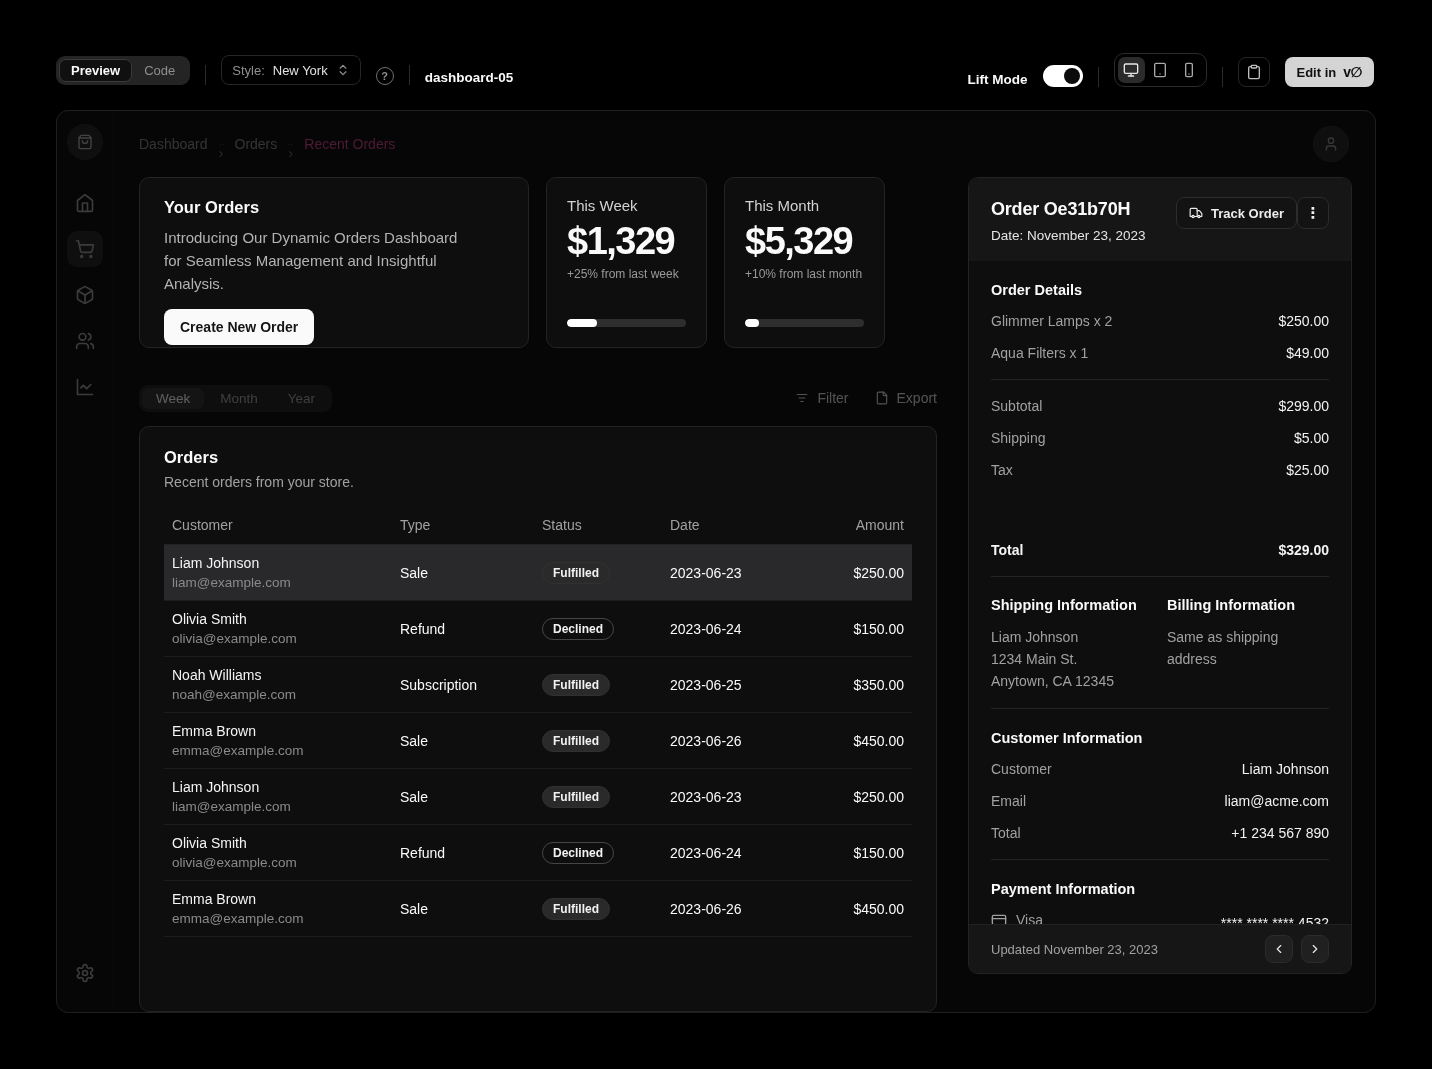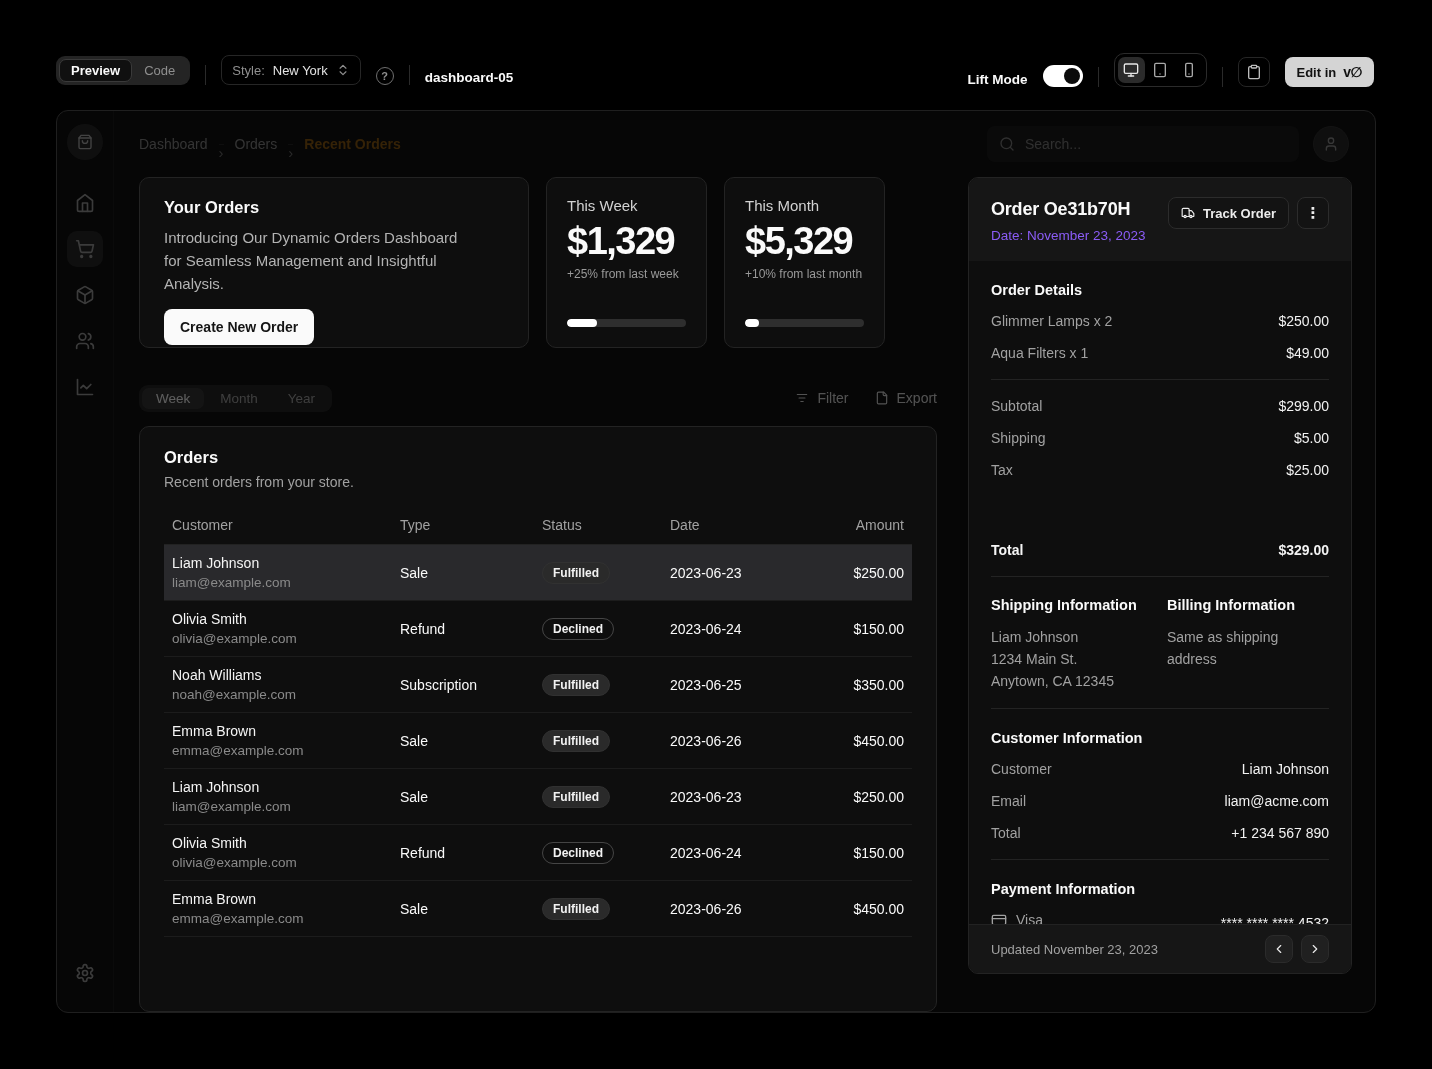--- a/index.html
+++ b/index.html
@@ -48,24 +48,24 @@
 
   .sidebar { width:57px; border-right:1px solid #141414; display:flex; flex-direction:column;
     align-items:center; padding:13px 0 16px; flex-shrink:0; }
   .side-logo { width:36px; height:36px; border-radius:50%; background:#272727; color:#cfcfcf;
     display:grid; place-items:center; margin-bottom:20px; }
   .nav-ic { width:36px; height:36px; display:grid; place-items:center; color:#b6b6b6; margin:5px 0; }
   .nav-ic.active { background:#262626; border-radius:10px; }
   .nav-gear { margin-top:auto; }
 
   .main { flex:1; display:flex; flex-direction:column; min-width:0; }
-  .topbar { height:66px; display:flex; align-items:center; padding:0 26px 0 25px; gap:14px; }
+  .topbar { height:66px; display:flex; align-items:center; padding:0 26px 0 25px; }
   .crumbs { display:flex; align-items:center; gap:11px; font-size:14px; color:#9d9d9d; }
   .crumbs .sep { color:#7a7a7a; font-size:15px; }
-  .crumbs .last { color:#a16207;font-weight:bold; }
+  .crumbs .last { color:#ec4899; }
   .tb-spacer { flex:1; }
   .searchbox { display:flex; align-items:center; gap:10px; width:312px; height:36px;
     background:#151515; border-radius:8px; padding:0 12px; color:#8f8f8f; font-size:14px; }
   .avatar { width:36px; height:36px; border-radius:50%; background:#242424; border:1px solid #323232;
     display:grid; place-items:center; color:#a8a8a8; }
 
   .content { display:flex; gap:31px; padding:0 26px 0 25px; flex:1; min-height:0; }
   .left-col { width:798px; display:flex; flex-direction:column; flex-shrink:0; }
   .right-col { width:384px; flex-shrink:0; }
 
@@ -104,22 +104,22 @@
   .badge { display:inline-block; font-size:12px; font-weight:600; padding:3px 10px;
     border-radius:999px; border:1px solid transparent; color:#f2f2f2; }
   .badge[data-variant="secondary"] { background:#2a2a2a; border-color:#313131; }
   .badge[data-variant="outline"] { background:transparent; border-color:#454545; }
 
   
   .panel { height:797px; display:flex; flex-direction:column; overflow:hidden; }
   .panel-head { background:#161616; padding:19px 22px 18px; }
   .panel-title-row { display:flex; justify-content:space-between; align-items:flex-start; }
   .panel-title { font-size:18px; font-weight:700; letter-spacing:-0.2px; line-height:24px; }
-  .panel-date { font-size:13.5px; color:#8b5cf6; margin-top:7px; }
-  .head-actions { display:flex; gap:8px; }
+  .panel-date { font-size:13.5px; color:#e5e5e5; margin-top:7px; }
+  .head-actions { display:flex; gap:0; }
   .btn-dark { display:inline-flex; align-items:center; gap:8px; height:32px; padding:0 12px;
     background:#131313; border:1px solid #2c2c2c; border-radius:8px; font-size:13px; font-weight:600; color:#ececec; }
   .btn-sq { width:32px; padding:0; justify-content:center; font-size:15px; }
   .panel-body { padding:0 22px; flex:1; min-height:0; }
   .sect-h { font-size:14.5px; font-weight:700; margin:21px 0 13px; }
   .rowline { display:flex; justify-content:space-between; align-items:baseline; font-size:14px;
     color:#a1a1a1; margin-bottom:12px; line-height:20px; }
   .rowline .val { color:#f2f2f2; }
   .rowline.grand { color:#f5f5f5; font-weight:600; }
   .rowline.grand .val { font-weight:700;margin-top:48px; }
@@ -253,27 +253,20 @@
 
     <div class="topbar">
       <div class="crumbs dim">
         <span>Dashboard</span>
         <span class="sep">›</span>
         <span>Orders</span>
         <span class="sep">›</span>
         <span class="last">Recent Orders</span>
       </div>
       <div class="tb-spacer"></div>
-      <div class="searchbox dim">
-        <svg class="ic" viewBox="0 0 24 24">
-            <circle cx="11" cy="11" r="8"></circle>
-            <line x1="21" y1="21" x2="16.65" y2="16.65"></line>
-          </svg>
-        <span>Search...</span>
-      </div>
       <div class="avatar dim">
         <svg class="ic" viewBox="0 0 24 24">
             <path d="M19 21v-2a4 4 0 0 0-4-4H9a4 4 0 0 0-4 4v2"></path>
             <circle cx="12" cy="7" r="4"></circle>
           </svg>
       </div>
     </div>
 
     <div class="content">
 

